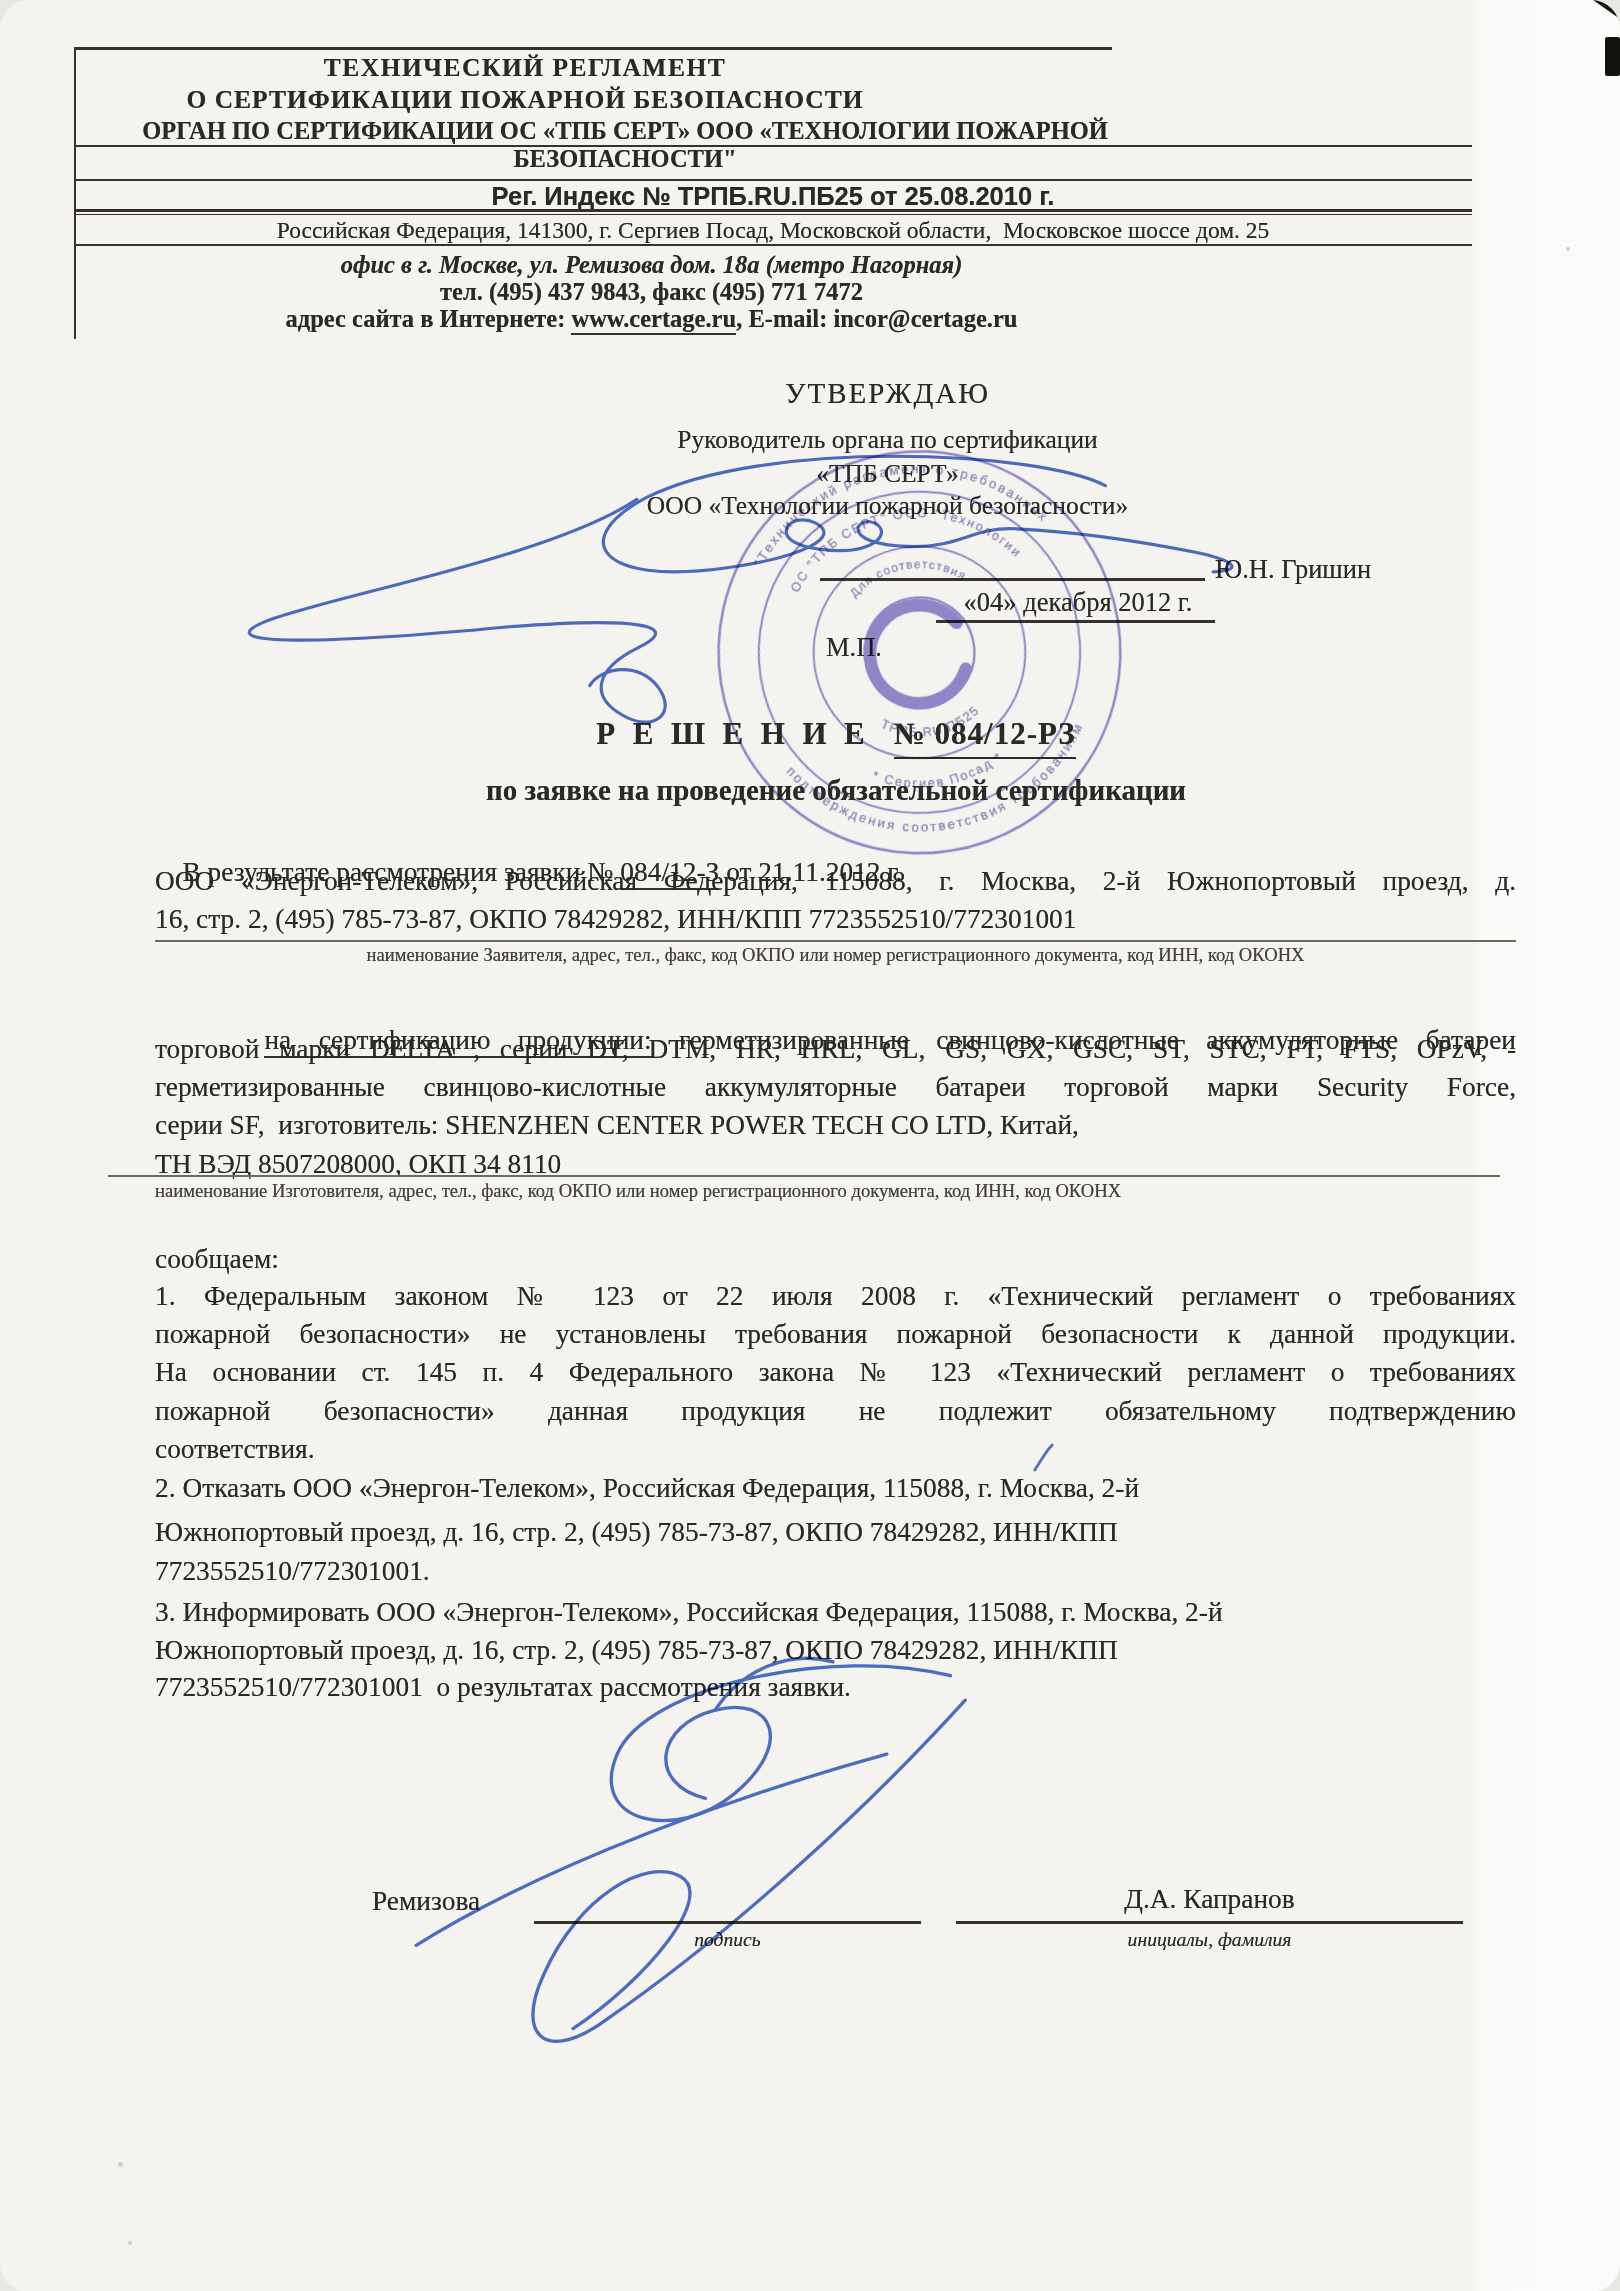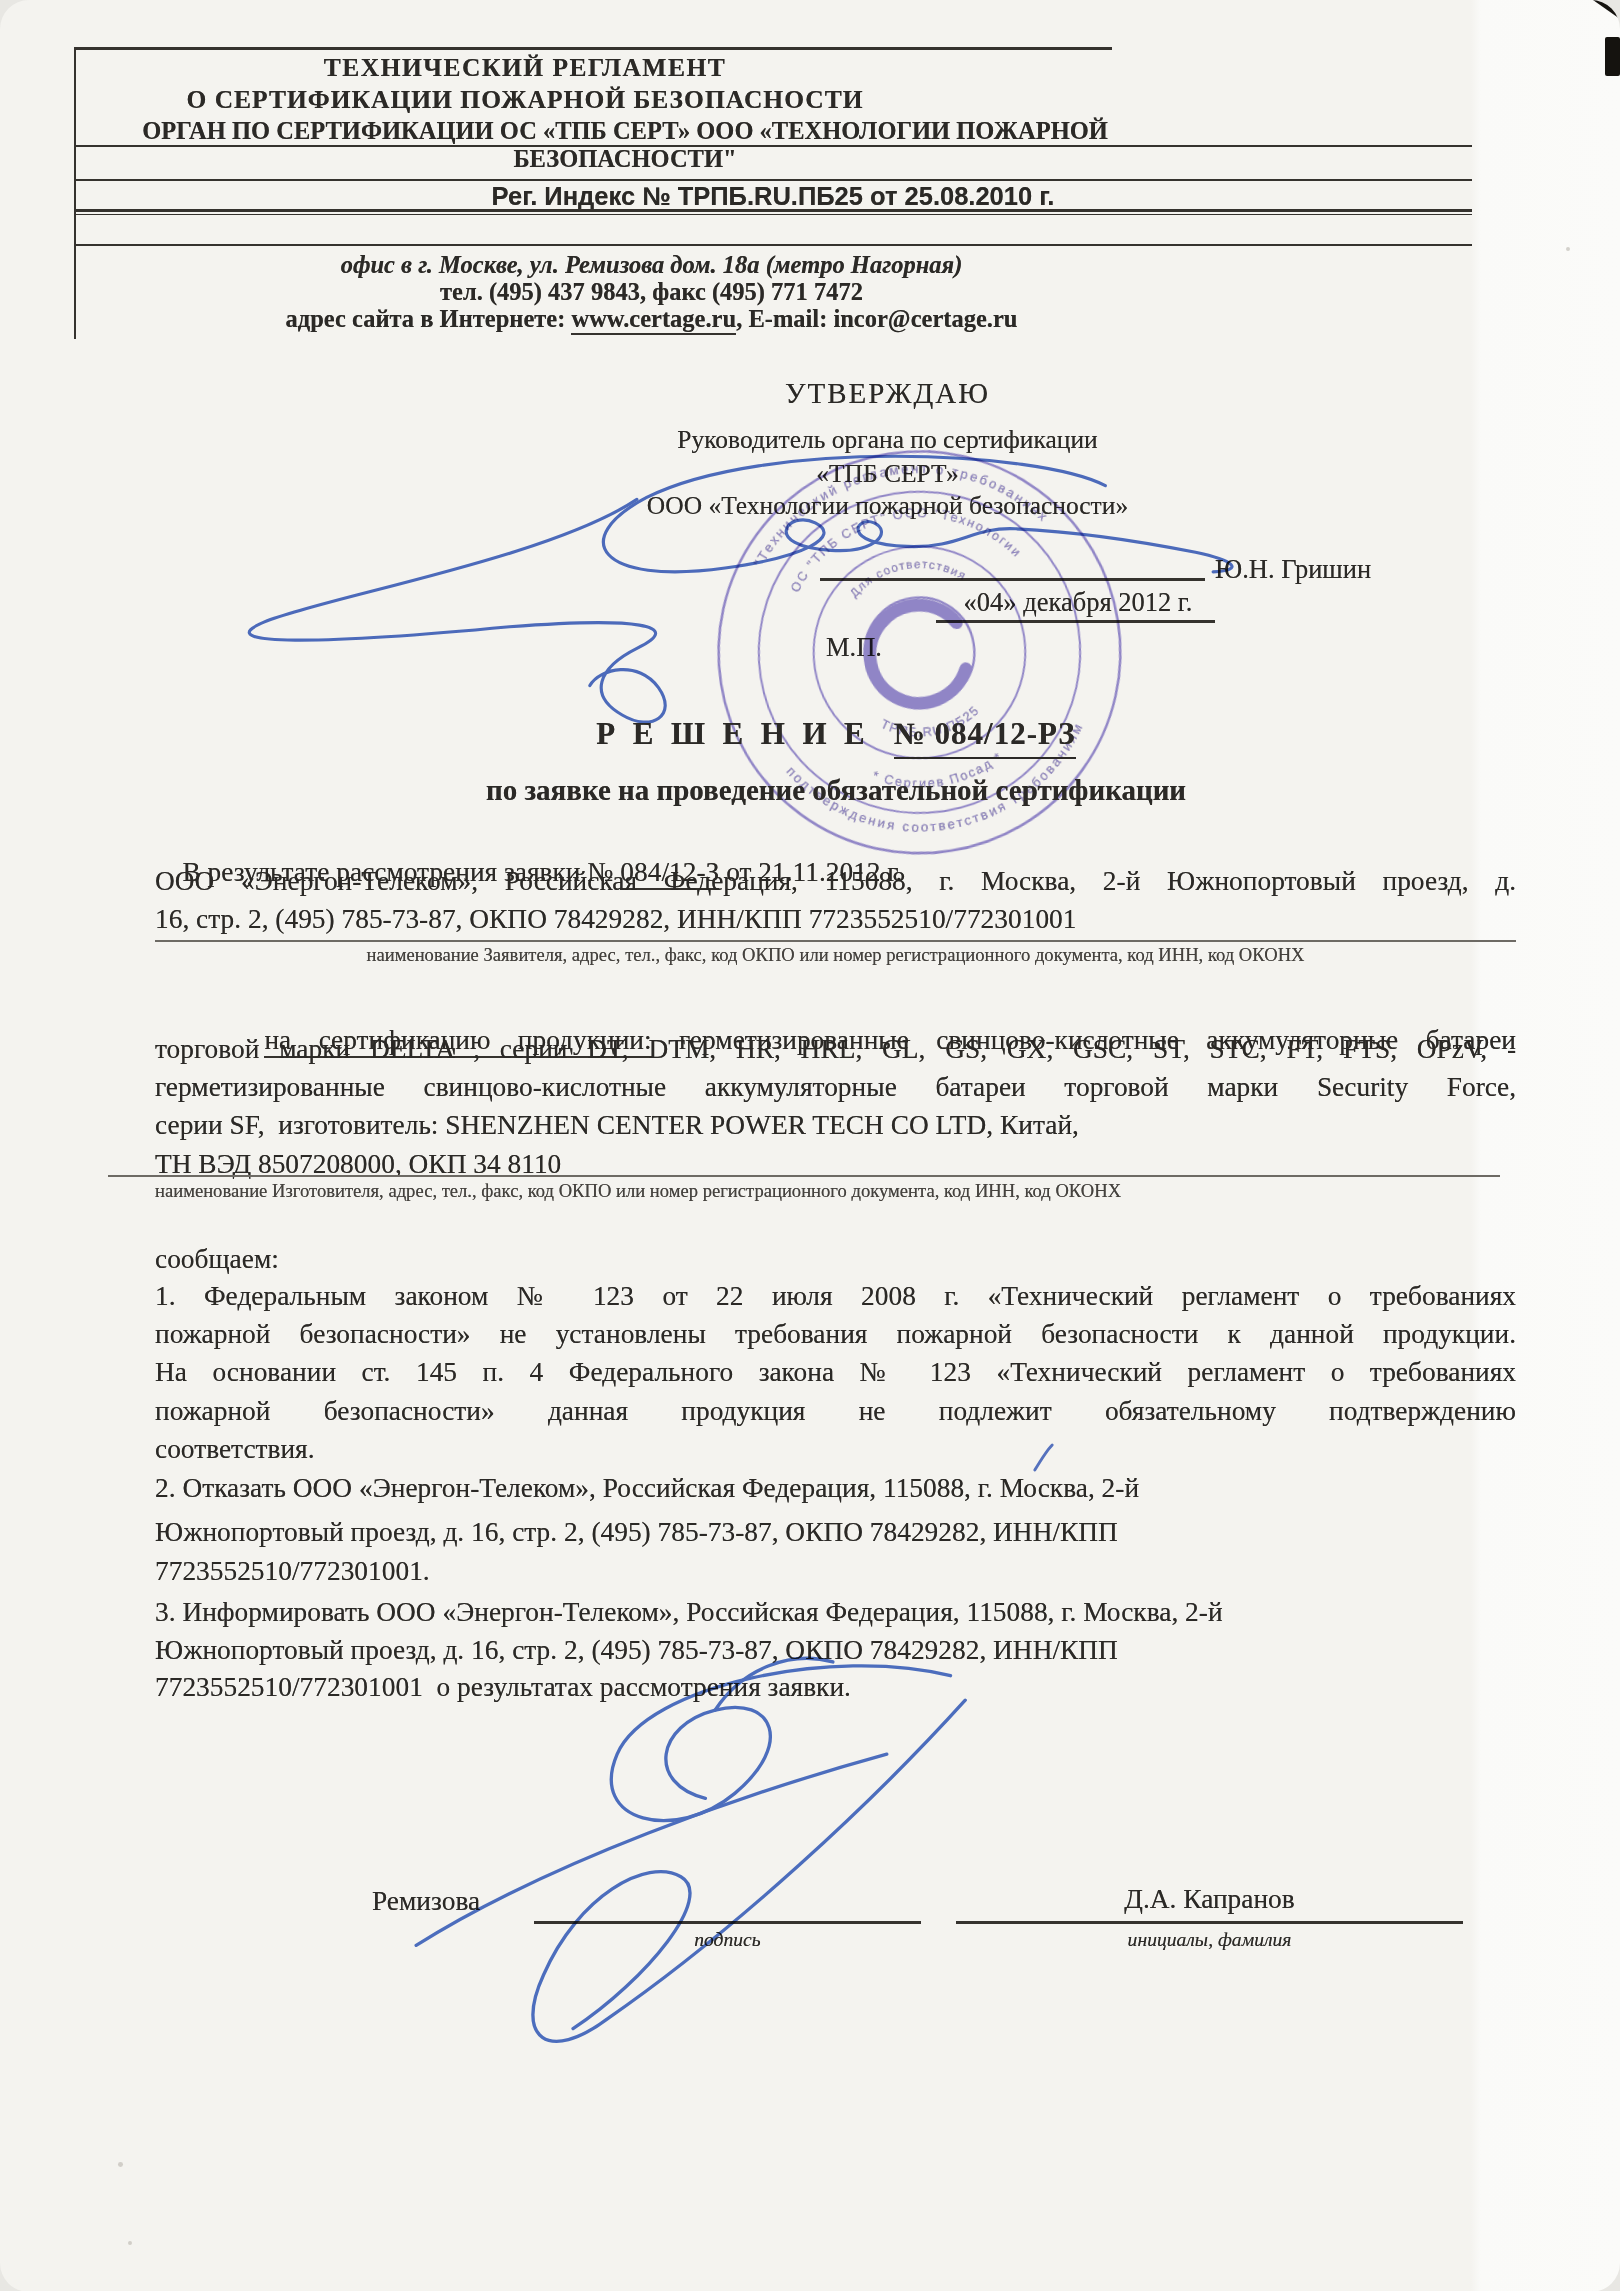--- a/index.html
+++ b/index.html
@@ -34,20 +34,21 @@
   <div class="abs b c" style="left:74px;top:117px;width:1102px;font-size:24.5px;">ОРГАН ПО СЕРТИФИКАЦИИ ОС «ТПБ СЕРТ»  ООО «ТЕХНОЛОГИИ ПОЖАРНОЙ БЕЗОПАСНОСТИ"</div>
 
   <div class="rule" style="left:74px;top:145px;width:1398px;height:2px;"></div>
   <div class="rule" style="left:74px;top:179px;width:1398px;height:2px;"></div>
 
   <div class="abs b c sans" style="left:74px;top:182px;width:1398px;font-size:25.5px;">Рег. Индекс № ТРПБ.RU.ПБ25 от 25.08.2010 г.</div>
 
   <div class="rule" style="left:74px;top:209px;width:1398px;height:2.9px;"></div>
   <div class="rule" style="left:74px;top:214px;width:1398px;height:1px;"></div>
 
+  <div class="abs c" style="left:74px;top:217px;width:1398px;font-size:23.5px;white-space:pre;">Российская Федерация, 141300, г. Сергиев Посад, Московской области,  Московское шоссе дом. 25</div>
 
   <div class="rule" style="left:74px;top:244px;width:1398px;height:2px;"></div>
 
   <div class="abs b i c" style="left:74px;top:251px;width:1155px;font-size:24.5px;">офис в г. Москве, ул. Ремизова дом. 18а (метро Нагорная)</div>
   <div class="abs b c" style="left:74px;top:278px;width:1155px;font-size:24.5px;">тел. (495) 437 9843, факс (495) 771 7472</div>
   <div class="abs b c" style="left:74px;top:305px;width:1155px;font-size:24.5px;">
     <span>адрес сайта в Интернете: </span><span class="uline">www.certage.ru</span><span>, E-mail: </span><span>incor@certage.ru</span>
   </div>
 
   <div class="abs c" style="left:608px;top:377px;width:559px;font-size:29px;letter-spacing:2px;">УТВЕРЖДАЮ</div>

